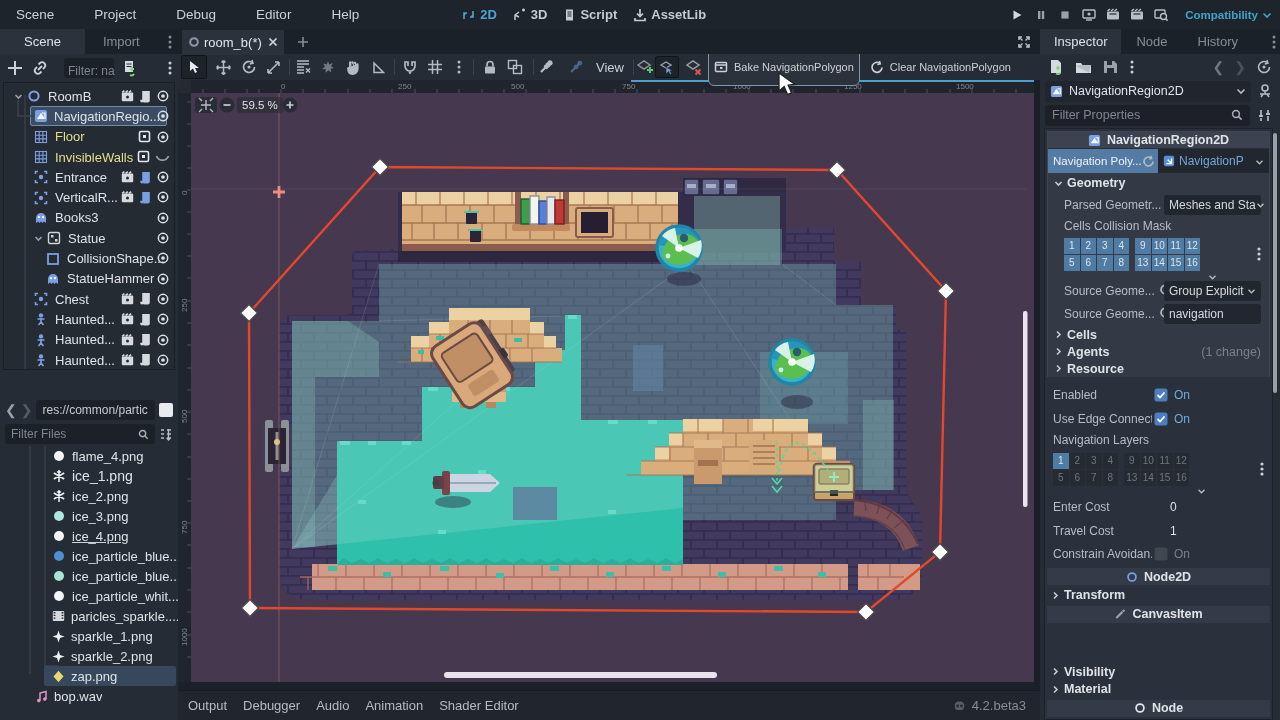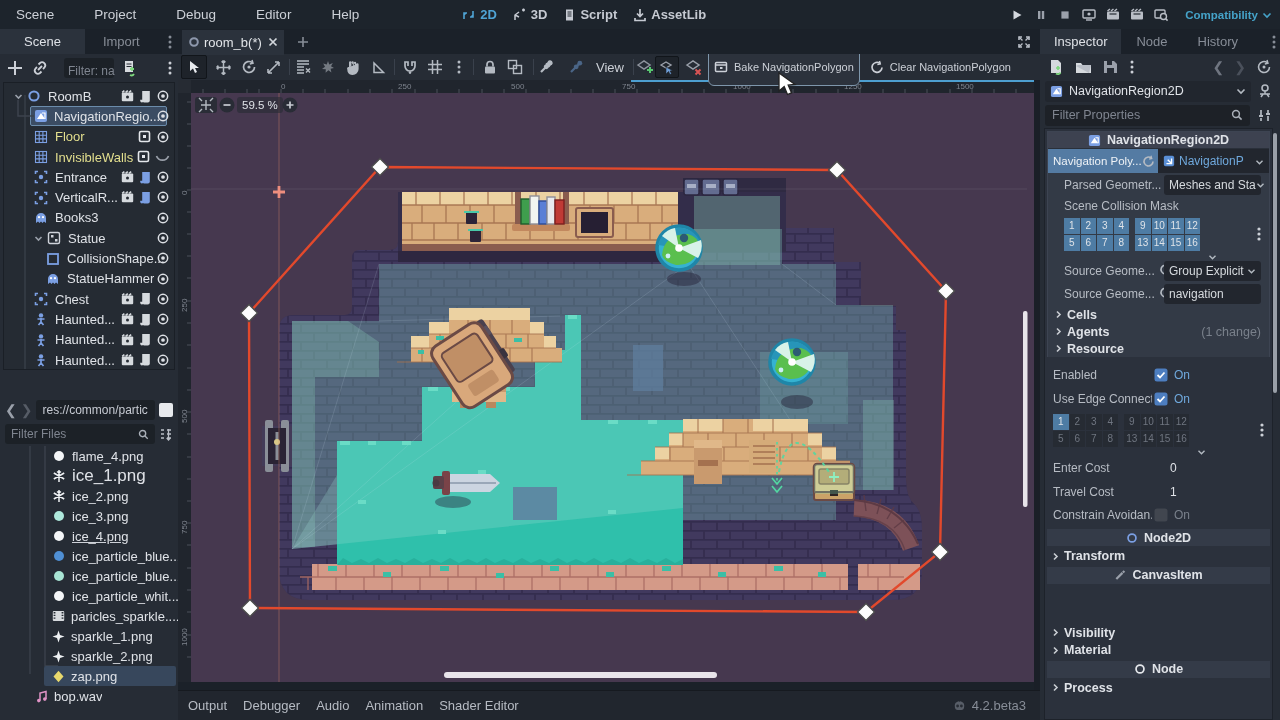--- a/index.html
+++ b/index.html
@@ -627,21 +627,21 @@
           <span style="color:#dfe2e7;font-size:13px;white-space:nowrap;overflow:hidden;">flame_4.png</span>
         </div>
         <div style="position:relative;height:20px;display:flex;align-items:center;padding-left:52px;">
  <span style="display:inline-flex;margin-right:6px;">
             <svg width="14" height="14" viewBox="0 0 14 14">
               <g stroke="#eef1f4" stroke-width="1.5">
                 <path d="M7 1 V13 M1.8 4 L12.2 10 M12.2 4 L1.8 10 M7 4 L5 2.5 M7 4 L9 2.5"></path>
               </g>
             </svg>
           </span>
-          <span style="color:#dfe2e7;font-size:17px;white-space:nowrap;overflow:hidden;">ice_1.png</span>
+          <span style="color:#dfe2e7;font-size:14px;white-space:nowrap;overflow:hidden;">ice_1.png</span>
         </div>
         <div style="position:relative;height:20px;display:flex;align-items:center;padding-left:52px;">
  <span style="display:inline-flex;margin-right:6px;">
             <svg width="14" height="14" viewBox="0 0 14 14">
               <g stroke="#eef1f4" stroke-width="1.5">
                 <path d="M7 1 V13 M1.8 4 L12.2 10 M12.2 4 L1.8 10 M7 4 L5 2.5 M7 4 L9 2.5"></path>
               </g>
             </svg>
           </span>
           <span style="color:#dfe2e7;font-size:13px;white-space:nowrap;overflow:hidden;">ice_2.png</span>
@@ -1227,25 +1227,28 @@
    <svg width="12" height="12" viewBox="0 0 14 14">
                 <rect x="1" y="1" width="12" height="12" rx="2" fill="#5a8fd6"></rect>
                 <path d="M4 10 L10 10 L10 4 M10 10 L5.5 5.5" stroke="#fff" stroke-width="1.6" fill="none"></path>
               </svg>
    <span style="color:#6fa8dc;font-size:12px;white-space:nowrap;">NavigationP</span>
               <span style="margin-left:auto;"><svg width="9" height="6" viewBox="0 0 10 7">
                   <path d="M1.5 1 L5 4.5 L8.5 1" stroke="#b4bac2" stroke-width="1.6" fill="none"></path>
                 </svg></span>
             </div>
  </div>
+ <div class="phead" style="padding-left:6px;gap:4px;height:20px;"><svg width="9" height="9" viewBox="0 0 9 9">
+              <path d="M1.5 3 L4.5 6 L7.5 3" stroke="#c8ccd2" stroke-width="1.6" fill="none"></path>
+            </svg>Geometry</div>
  <div class="prow" style="padding-left:16px;">Parsed Geometr...
   <span style="position:absolute;left:116px;right:8px;height:20px;background:#22262e;border-radius:3px;display:flex;align-items:center;padding:0 5px;color:#d6dade;font-size:12px;white-space:nowrap;">Meshes and Sta<span style="margin-left:auto;"><svg width="9" height="6" viewBox="0 0 10 7">
                   <path d="M1.5 1 L5 4.5 L8.5 1" stroke="#b4bac2" stroke-width="1.6" fill="none"></path>
                 </svg></span></span></div>
- <div class="prow" style="padding-left:16px;height:18px;">Scene Collision Mask</div>
+ <div class="prow" style="padding-left:16px;height:18px;">Cells Collision Mask</div>
  <div style="display:flex;align-items:center;padding:3px 0 3px 16px;">
             <div style="display:flex;flex-direction:column;gap:1px;">
               <div style="display:flex;gap:1px;">
                 <span class="cell " style="">1</span>
                 <span class="cell " style="">2</span>
                 <span class="cell " style="">3</span>
                 <span class="cell " style="">4</span>
                 <span class="cell " style="margin-left:5px;">9</span>
                 <span class="cell " style="">10</span>
                 <span class="cell " style="">11</span>
@@ -1309,20 +1312,21 @@
  <div class="prow" style="padding-left:8px;">
             <span style="width:99px;overflow:hidden;display:inline-block;">Use Edge Connecti...</span>
             <span style="position:absolute;left:109px;display:flex;align-items:center;gap:6px;">
               <svg width="14" height="14" viewBox="0 0 14 14">
                 <rect x="0.5" y="0.5" width="13" height="13" rx="2.5" fill="#4d7ec0"></rect>
                 <path d="M3.5 7 L6 9.5 L10.5 4.5" stroke="#fff" stroke-width="1.8" fill="none"></path>
               </svg>
               <span style="color:#6fa8dc;">On</span>
             </span>
           </div>
+ <div class="prow" style="padding-left:8px;height:19px;">Navigation Layers</div>
  <div style="display:flex;align-items:center;padding:3px 0 0 8px;">
             <div style="display:flex;flex-direction:column;gap:1px;">
               <div style="display:flex;gap:1px;">
                 <span class="cell " style="">1</span>
                 <span class="cell off" style="">2</span>
                 <span class="cell off" style="">3</span>
                 <span class="cell off" style="">4</span>
                 <span class="cell off" style="margin-left:5px;">9</span>
                 <span class="cell off" style="">10</span>
                 <span class="cell off" style="">11</span>

